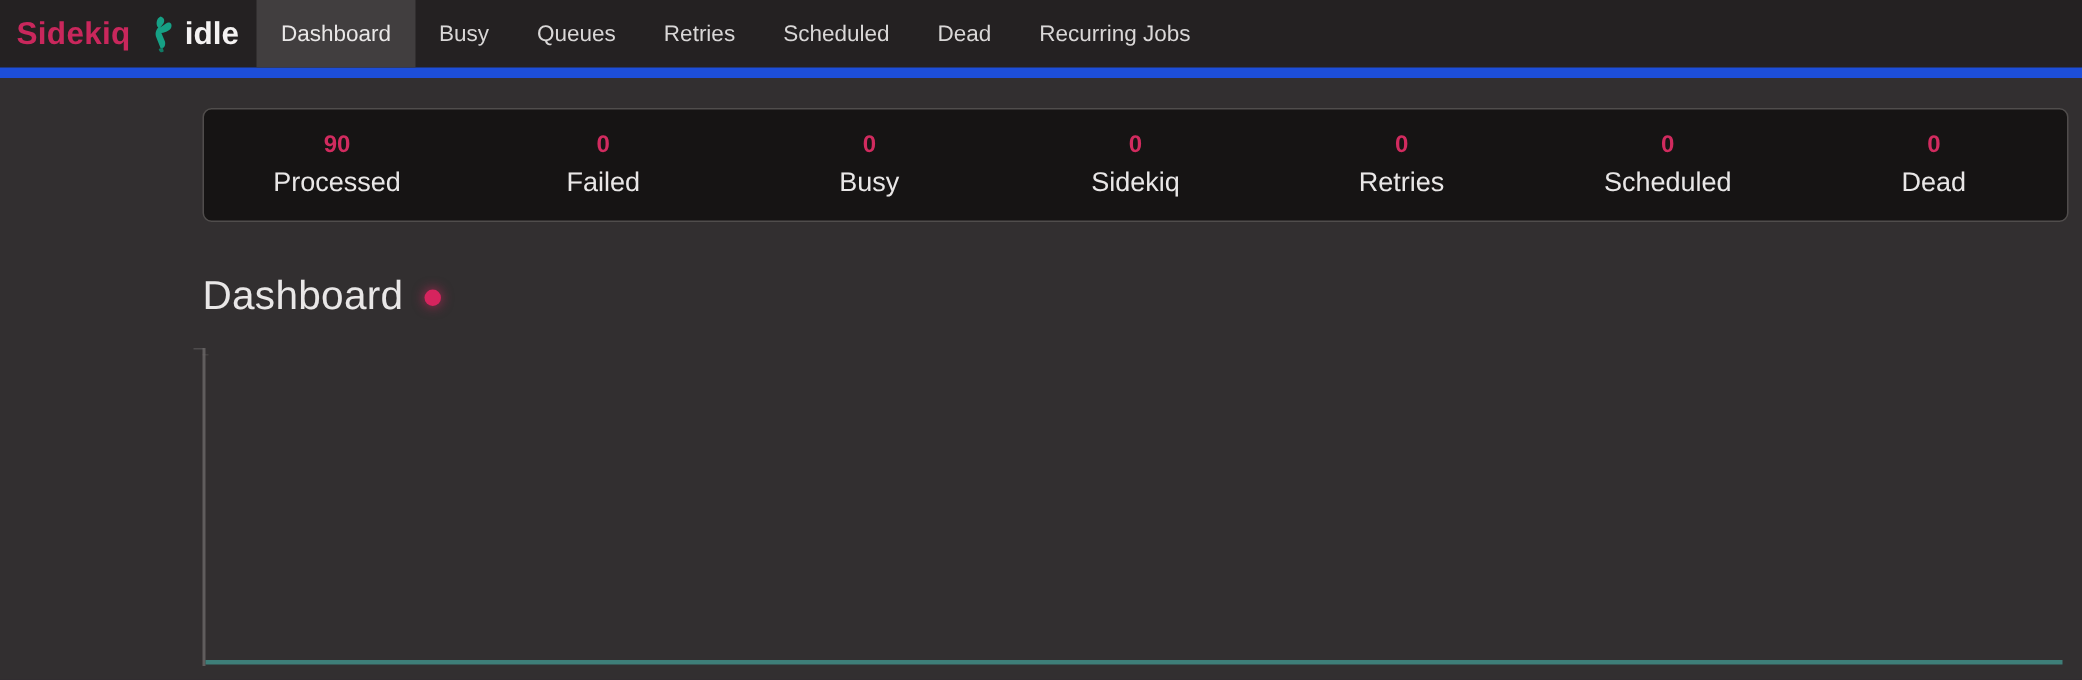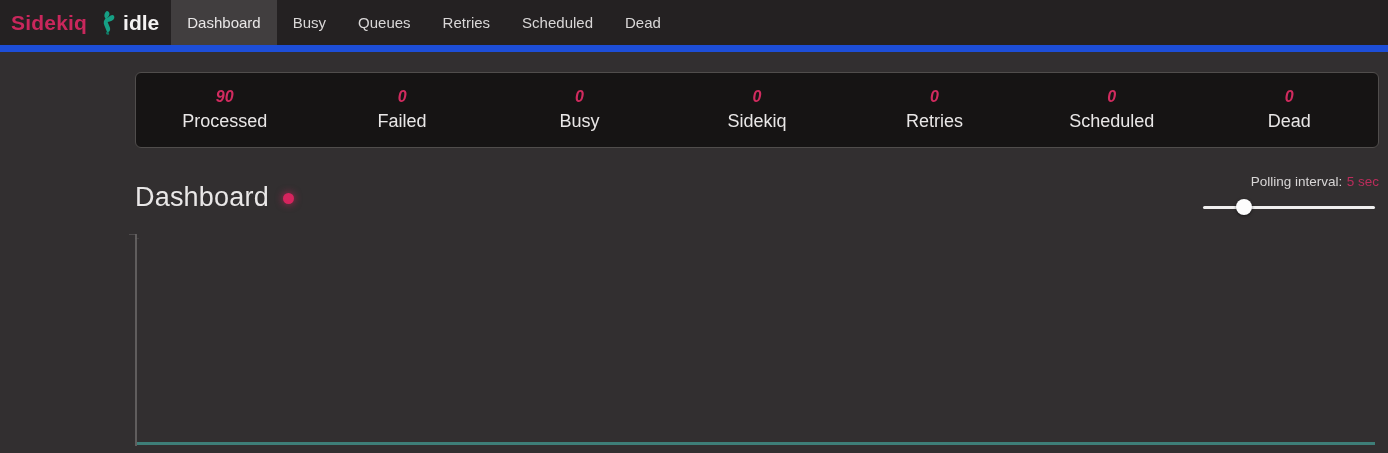--- a/index.html
+++ b/index.html
@@ -49,21 +49,21 @@
     border-radius:6px;
     display:flex;
     align-items:stretch;
   }
   .stat-cell{
     flex:1;
     display:flex;flex-direction:column;
     align-items:center;justify-content:center;
     gap:5px;
   }
-  .stat-value{color:#d12b5f;font-size:16px;font-weight:bold;font-style:italic;}
+  .stat-value{color:#d12b5f;font-size:16px;font-weight:bold;}
   .stat-label{color:#e9e7e7;font-size:18px;}
   
   .header-row{
     margin-top:24px;
     display:flex;
     justify-content:space-between;
     align-items:flex-start;
   }
   .page-title-wrap{display:flex;align-items:center;margin-top:10px;}
   .page-title{
@@ -130,20 +130,21 @@
       </span>
       <span class="brand-status">idle</span>
     </div>
     <ul class="nav">
       <li class="nav-item active">Dashboard</li>
       <li class="nav-item">Busy</li>
       <li class="nav-item">Queues</li>
       <li class="nav-item">Retries</li>
       <li class="nav-item">Scheduled</li>
       <li class="nav-item">Dead</li>
+      <li class="nav-item">Recurring Jobs</li>
     </ul>
   </nav>
 
   <div class="content">
 
     <div class="stats">
       <div class="stat-cell">
         <span class="stat-value">90</span>
         <span class="stat-label">Processed</span>
       </div>
@@ -171,28 +172,20 @@
         <span class="stat-value">0</span>
         <span class="stat-label">Dead</span>
       </div>
     </div>
 
     <div class="header-row">
       <div class="page-title-wrap">
         <h1 class="page-title">Dashboard</h1>
         <span class="beacon"></span>
       </div>
-      <div class="polling">
-        <span class="polling-label">Polling interval:</span>
-        <span class="polling-value">5 sec</span>
-        <div class="slider">
-          <div class="slider-track"></div>
-          <div class="slider-thumb"></div>
-        </div>
-      </div>
     </div>
 
     <div class="chart">
       <div class="axis-tick"></div>
       <div class="axis-tick t2"></div>
       <div class="chart-line"></div>
     </div>
 
   </div>
 </div>

